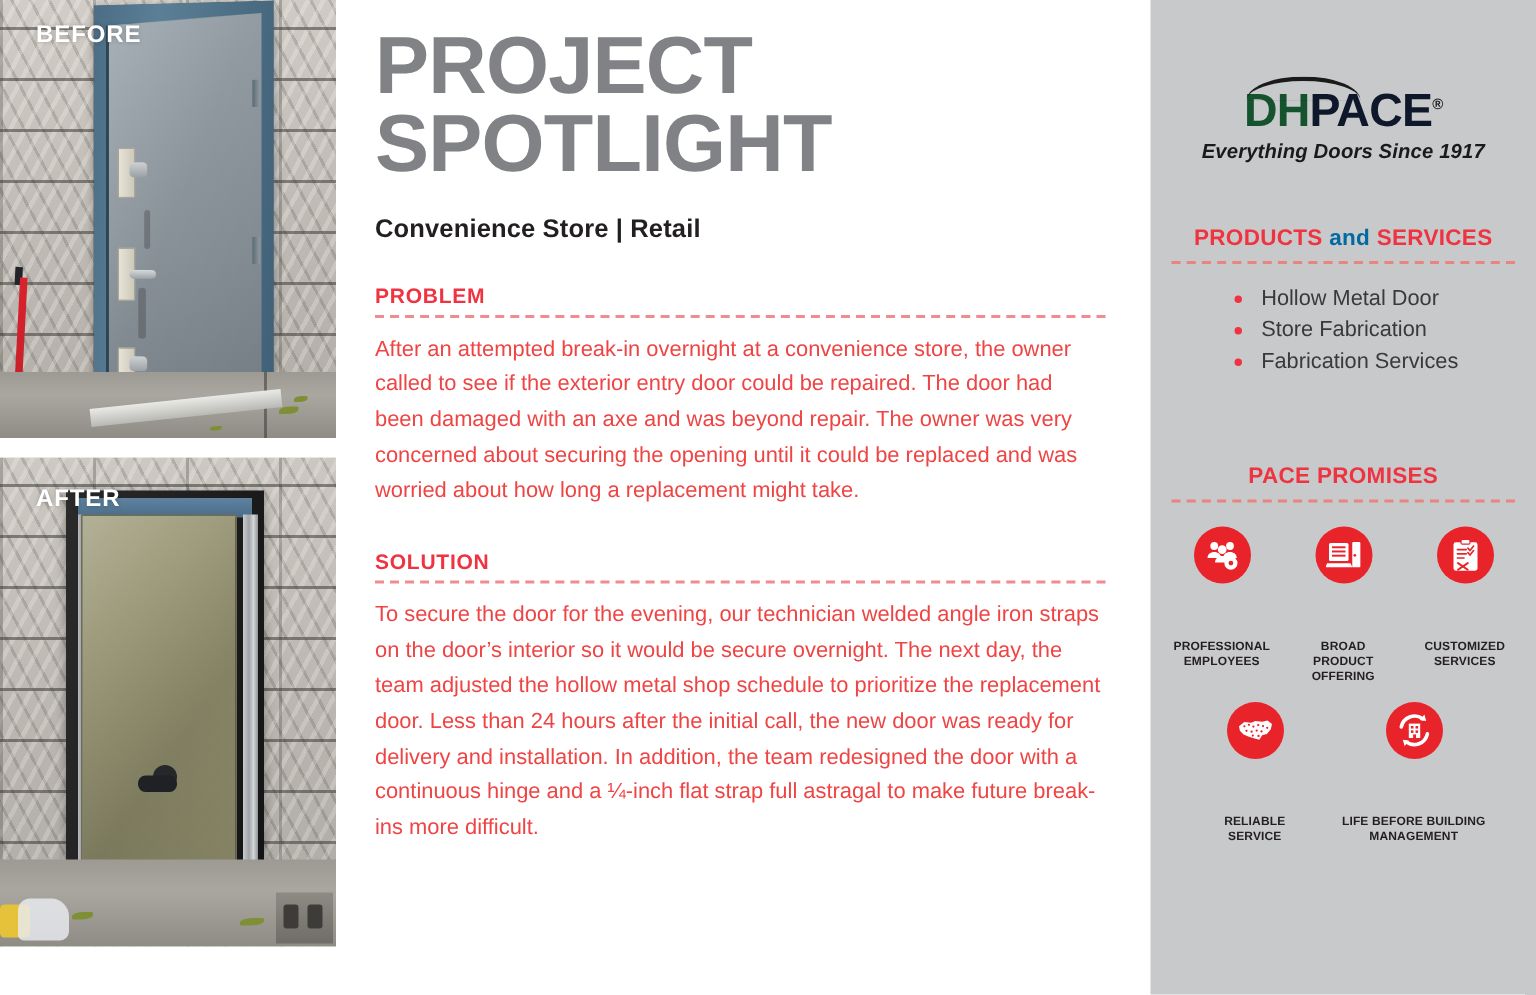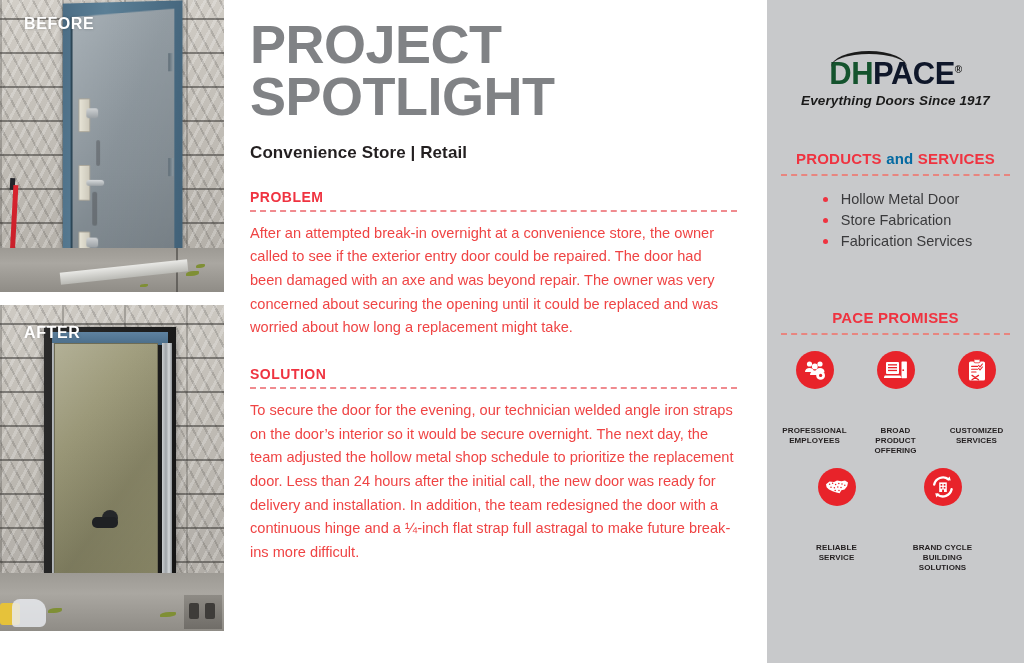--- a/index.html
+++ b/index.html
@@ -703,20 +703,20 @@
               <g fill="#e8232a">
                 <rect x="10.6" y="10" width="1.7" height="1.7"></rect>
                 <rect x="13.7" y="10" width="1.7" height="1.7"></rect>
                 <rect x="10.6" y="12.9" width="1.7" height="1.7"></rect>
                 <rect x="13.7" y="12.9" width="1.7" height="1.7"></rect>
                 <rect x="12.1" y="15.6" width="1.9" height="2.4"></rect>
               </g>
             </svg>
           </div>
           <div class="promise-label">
-            <span>BRAND CYCLE BUILDING</span><br>
-            <span>SOLUTIONS</span>
+            <span>LIFE BEFORE BUILDING</span><br>
+            <span>MANAGEMENT</span>
           </div>
         </div>
       </div>
     </div>
   </div>
 </div>
 
 </body></html>

